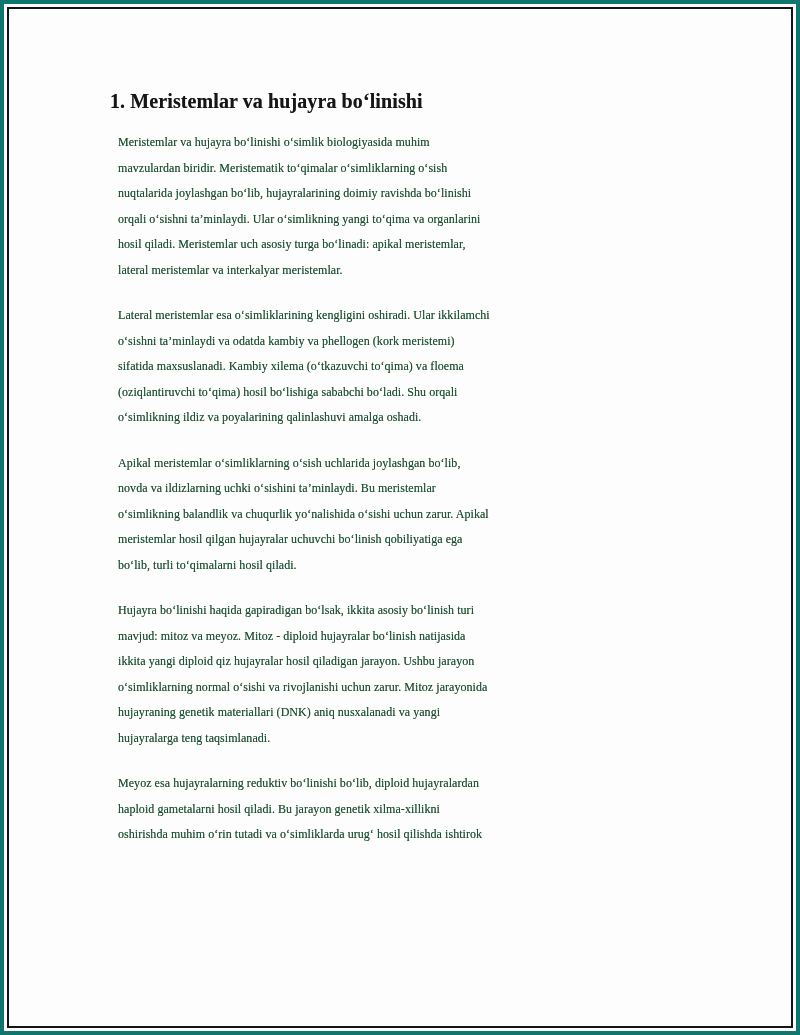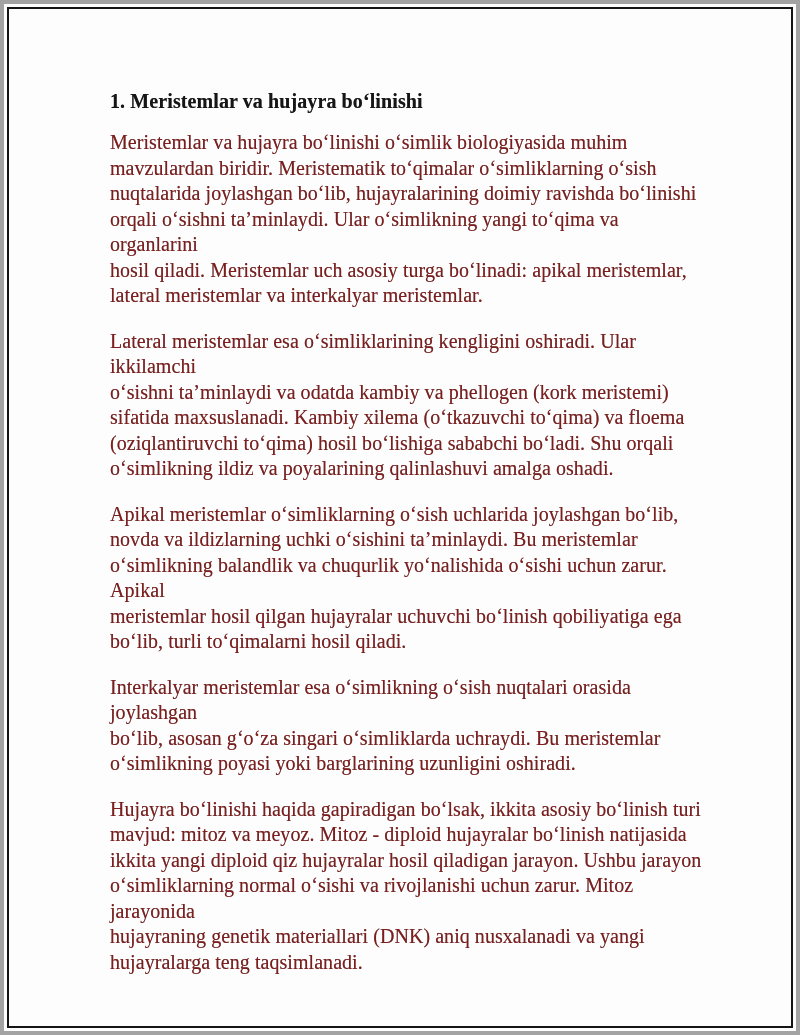--- a/index.html
+++ b/index.html
@@ -7,21 +7,21 @@
     padding: 0;
     background: #ffffff;
     font-family: "Liberation Serif", serif;
   }
   .page {
     position: relative;
     width: 800px;
     height: 1035px;
     box-sizing: border-box;
     background: #fdfdfd;
-    border: 4px solid #a3a3a3;
+    border: 4px solid #0f766e;
     overflow: hidden;
   }
   .inner-frame {
     position: absolute;
     top: 3px; left: 3px; right: 3px; bottom: 3px;
     border: 2px solid #141414;
     box-sizing: border-box;
   }
   .content {
     position: absolute;
@@ -32,24 +32,24 @@
   .doc-title {
     font-size: 20px;
     font-weight: bold;
     color: #161616;
     margin: 0 0 17px 0;
     line-height: 1.2;
     letter-spacing: 0.1px;
     text-shadow: 0 0 0.45px rgba(20,20,20,0.55);
   }
   .para {
-    font-size: 20px;
+    font-size: 12px;
     line-height: 25.5px;
-    color: #7f1d1d;
-    margin: 0 0 20px 0;
+    color: #14532d;
+    margin: 0 0 20px 8px;
     white-space: pre-line;
     letter-spacing: 0.05px;
     text-shadow: 0 0 0.4px rgba(25,25,25,0.5);
   }
 </style>
 </head>
 <body>
 
 <div class="page">
   <div class="inner-frame"></div>
@@ -65,24 +65,24 @@
         <p class="para">Lateral meristemlar esa o‘simliklarining kengligini oshiradi. Ular ikkilamchi
 o‘sishni ta’minlaydi va odatda kambiy va phellogen (kork meristemi)
 sifatida maxsuslanadi. Kambiy xilema (o‘tkazuvchi to‘qima) va floema
 (oziqlantiruvchi to‘qima) hosil bo‘lishiga sababchi bo‘ladi. Shu orqali
 o‘simlikning ildiz va poyalarining qalinlashuvi amalga oshadi.</p>
         <p class="para">Apikal meristemlar o‘simliklarning o‘sish uchlarida joylashgan bo‘lib,
 novda va ildizlarning uchki o‘sishini ta’minlaydi. Bu meristemlar
 o‘simlikning balandlik va chuqurlik yo‘nalishida o‘sishi uchun zarur. Apikal
 meristemlar hosil qilgan hujayralar uchuvchi bo‘linish qobiliyatiga ega
 bo‘lib, turli to‘qimalarni hosil qiladi.</p>
-        <p class="para">Interkalyar meristemlar esa o‘simlikning o‘sish nuqtalari orasida joylashgan
-bo‘lib, asosan g‘o‘za singari o‘simliklarda uchraydi. Bu meristemlar
-o‘simlikning poyasi yoki barglarining uzunligini oshiradi.</p>
         <p class="para">Hujayra bo‘linishi haqida gapiradigan bo‘lsak, ikkita asosiy bo‘linish turi
 mavjud: mitoz va meyoz. Mitoz - diploid hujayralar bo‘linish natijasida
 ikkita yangi diploid qiz hujayralar hosil qiladigan jarayon. Ushbu jarayon
 o‘simliklarning normal o‘sishi va rivojlanishi uchun zarur. Mitoz jarayonida
 hujayraning genetik materiallari (DNK) aniq nusxalanadi va yangi
 hujayralarga teng taqsimlanadi.</p>
+        <p class="para">Meyoz esa hujayralarning reduktiv bo‘linishi bo‘lib, diploid hujayralardan
+haploid gametalarni hosil qiladi. Bu jarayon genetik xilma-xillikni
+oshirishda muhim o‘rin tutadi va o‘simliklarda urug‘ hosil qilishda ishtirok</p>
       </div>
   </div>
 </div>
 
 </body></html>

